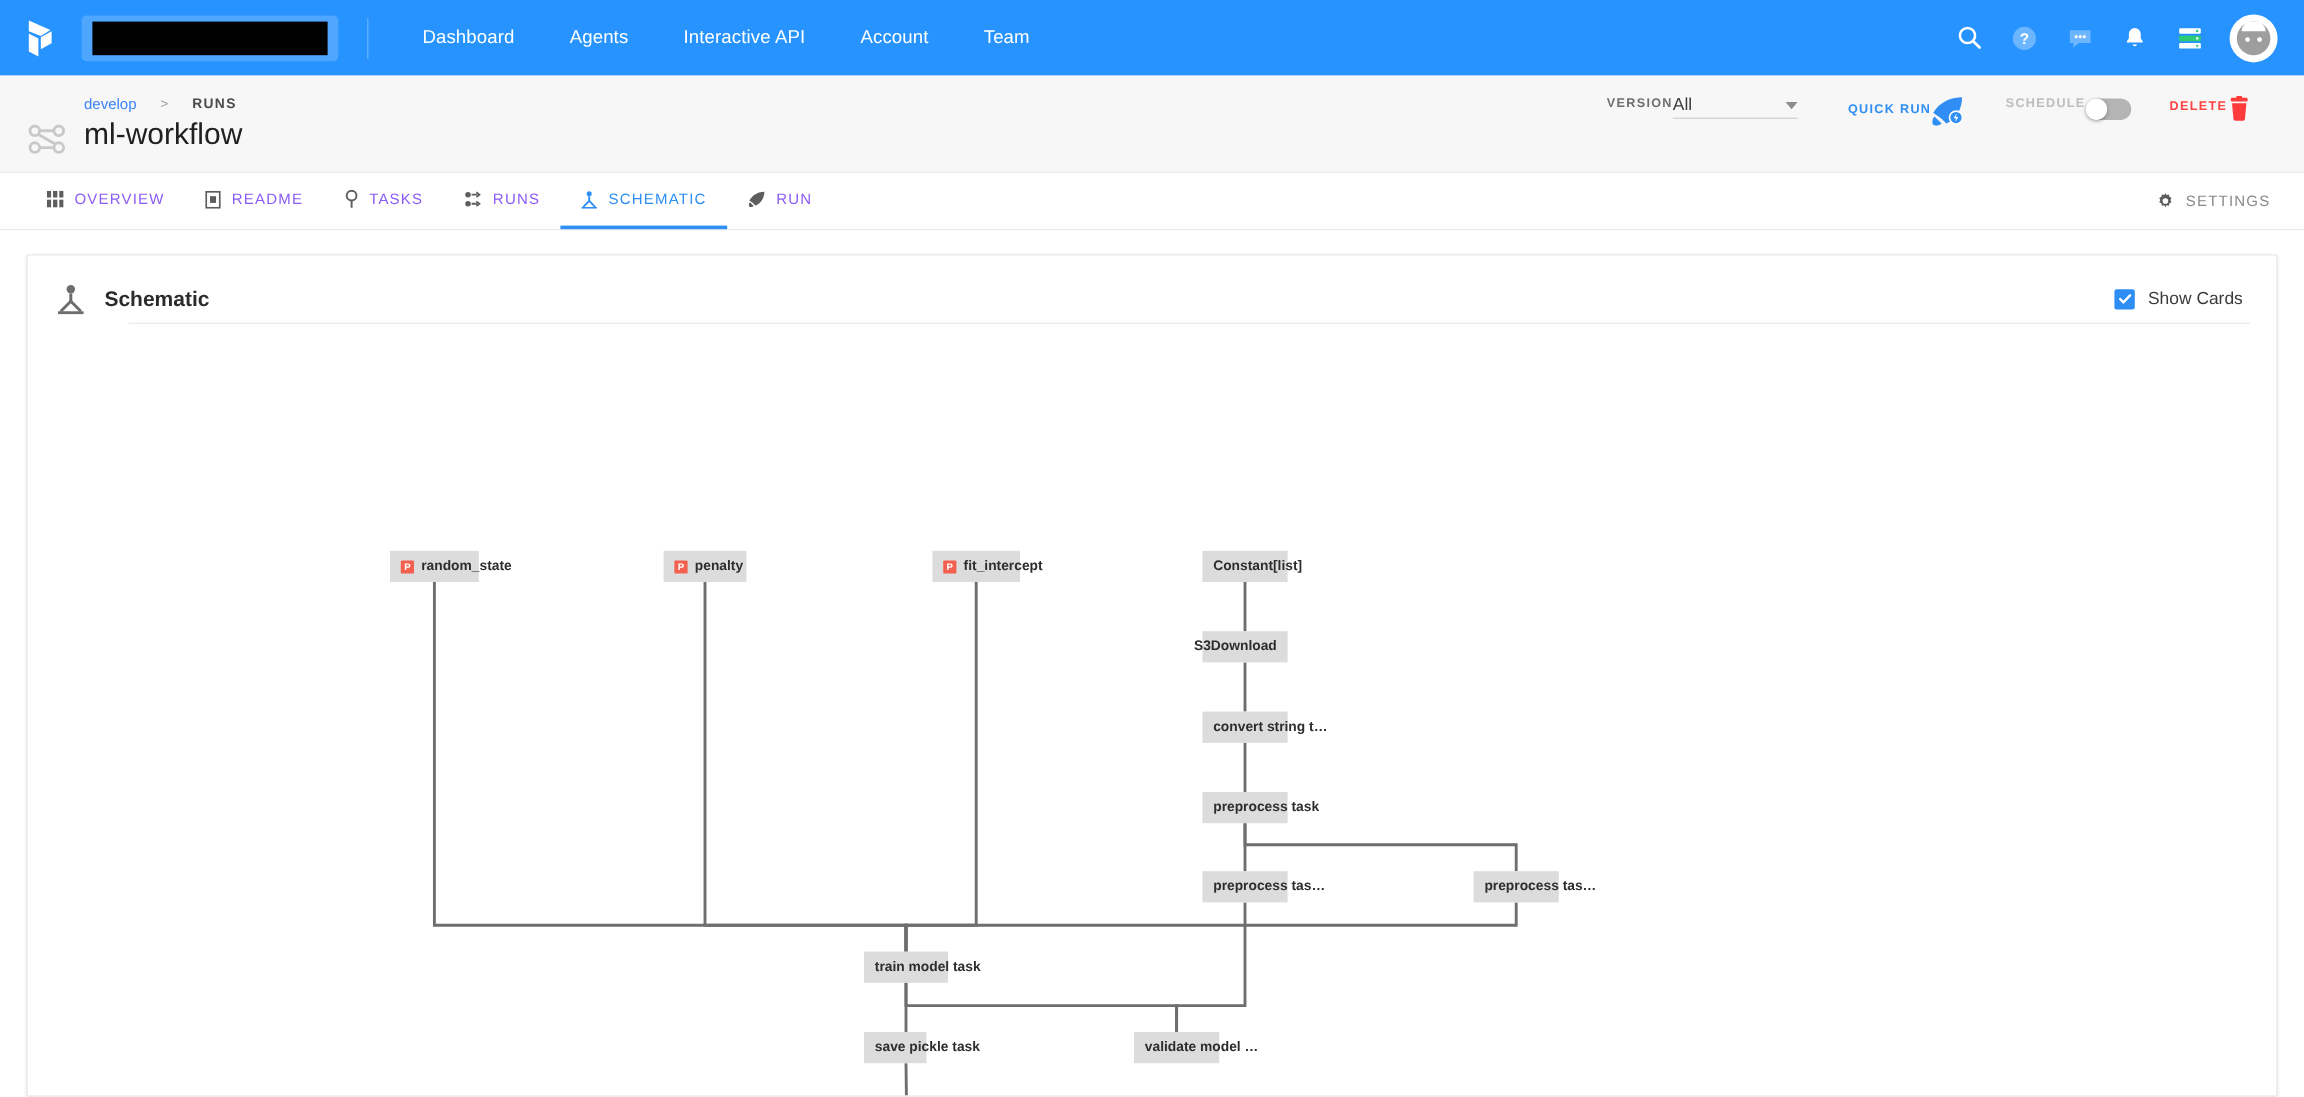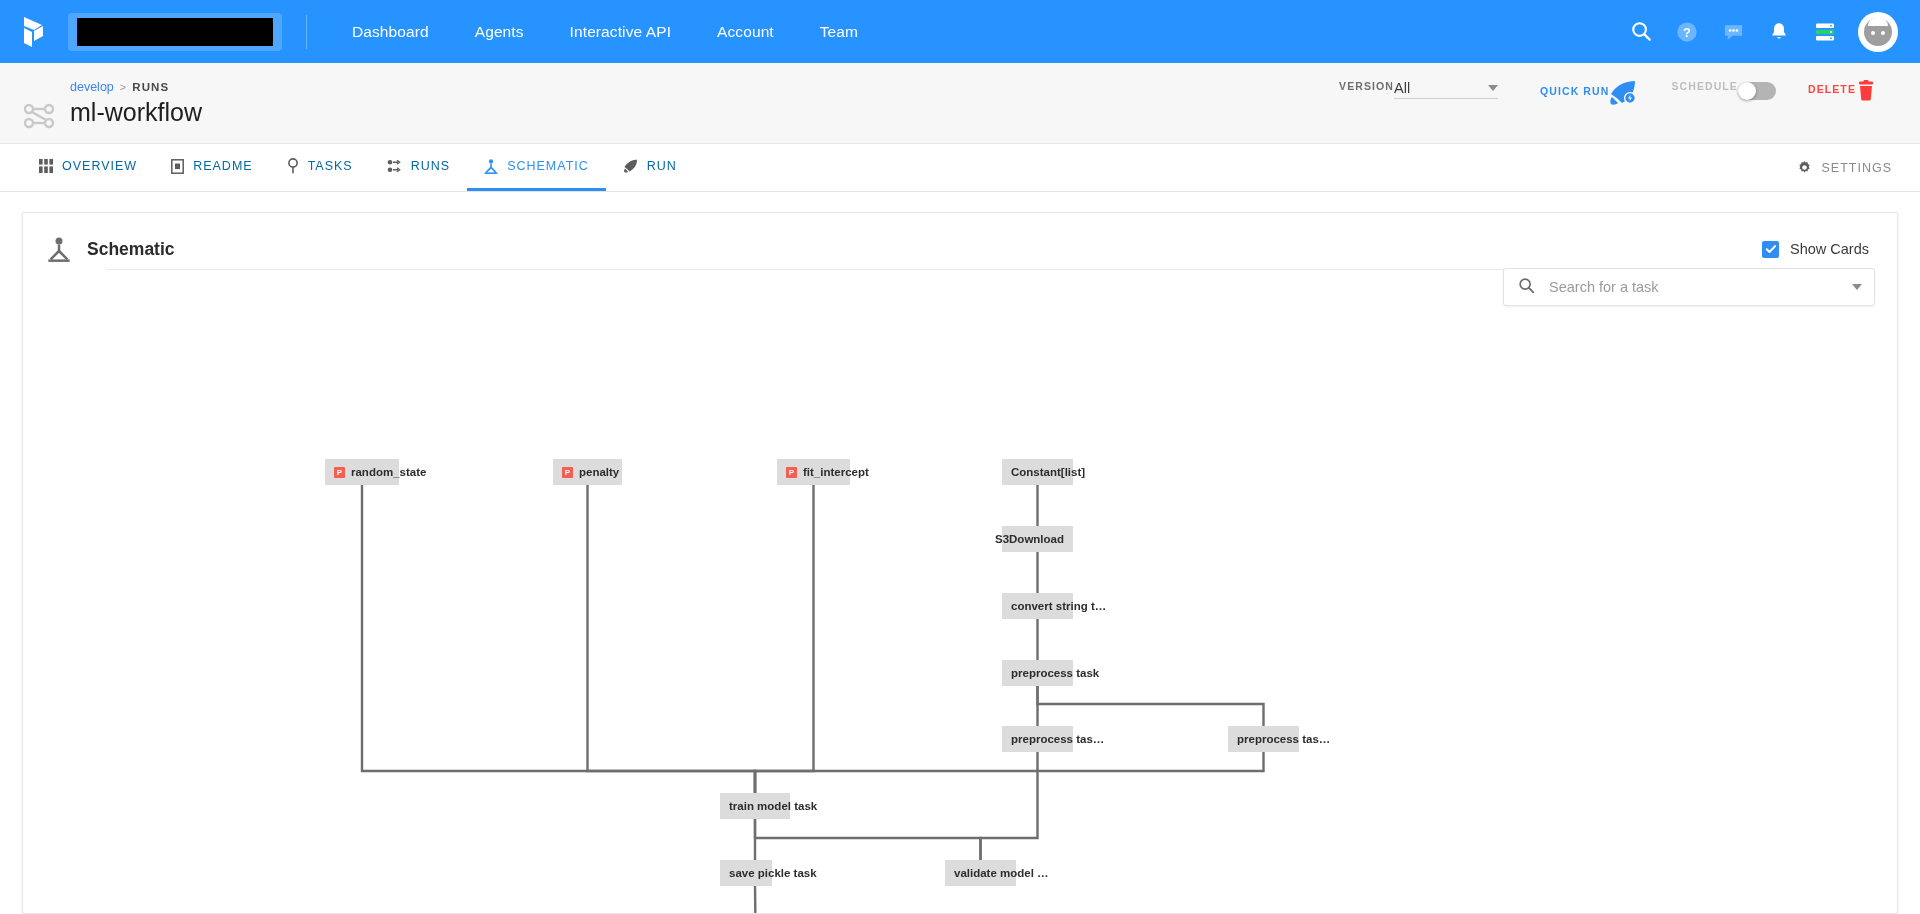--- a/index.html
+++ b/index.html
@@ -113,21 +113,21 @@
   .flow-glyph {
     width: 34px; height: 34px;
     margin: 22px 14px 0 4px;
     flex: 0 0 auto;
   }
   .title-block { display: flex; flex-direction: column; padding-top: 4px; }
   .breadcrumb {
     font-size: 12.5px;
     display: flex;
     align-items: center;
-    gap: 6px;
+    gap: 20px;
     margin-bottom: 3px;
   }
   .crumb-link { color: #3b84f7; cursor: pointer; }
   .crumb-sep { color: #9a9a9a; font-size: 11px; }
   .crumb-cur {
     color: #4a4a4a;
     font-weight: bold;
     letter-spacing: 1.1px;
     font-size: 11.5px;
   }
@@ -206,21 +206,21 @@
     align-items: stretch;
     padding: 0 22px 0 22px;
   }
   .tab {
     display: flex;
     align-items: center;
     gap: 9px;
     padding: 0 17px;
     font-size: 12.5px;
     letter-spacing: 1.0px;
-    color: #0369a1;
+    color: #8b5cf6;
     cursor: pointer;
     border-bottom: 3px solid transparent;
     white-space: nowrap;
   }
   .tab.active {
     color: #2f8ef4;
     border-bottom-color: #2f8ef4;
   }
   .tab-icon { display: flex; align-items: center; }
   .tab-spacer { flex: 1 1 auto; }
@@ -591,30 +591,20 @@
           <svg width="12" height="12" viewBox="0 0 12 12">
             <path d="M1.8 6.2l2.7 2.8 5.6-5.9" fill="none" stroke="#ffffff" stroke-width="2" stroke-linecap="round" stroke-linejoin="round"></path>
           </svg>
         </span>
         <span class="show-cards-label">Show Cards</span>
       </div>
     </div>
 
     <div class="card-rule"></div>
 
-    <div class="task-search">
-      <span>
-        <svg width="17" height="17" viewBox="0 0 20 20">
-          <circle cx="8.4" cy="8.4" r="5.9" fill="none" stroke="#6b6b6b" stroke-width="1.9"></circle>
-          <line x1="12.8" y1="12.8" x2="18" y2="18" stroke="#6b6b6b" stroke-width="2" stroke-linecap="round"></line>
-        </svg>
-      </span>
-      <input type="text" placeholder="Search for a task" style="">
-      <span class="caret"></span>
-    </div>
 
     <div class="graph">
       <svg id="edge-layer" width="1876" height="666">
           <path d="M339,216 L339,502 L732,502 L732,524" fill="none" stroke="#6e6e6e" stroke-width="2.4"></path>
           <path d="M564.5,216 L564.5,502 L732,502 L732,524" fill="none" stroke="#6e6e6e" stroke-width="2.4"></path>
           <path d="M790.5,216 L790.5,502 L732,502 L732,524" fill="none" stroke="#6e6e6e" stroke-width="2.4"></path>
           <path d="M1014.5,216 L1014.5,257" fill="none" stroke="#6e6e6e" stroke-width="2.4"></path>
           <path d="M1014.5,283 L1014.5,324" fill="none" stroke="#6e6e6e" stroke-width="2.4"></path>
           <path d="M1014.5,350 L1014.5,391" fill="none" stroke="#6e6e6e" stroke-width="2.4"></path>
           <path d="M1014.5,417 L1014.5,457" fill="none" stroke="#6e6e6e" stroke-width="2.4"></path>

